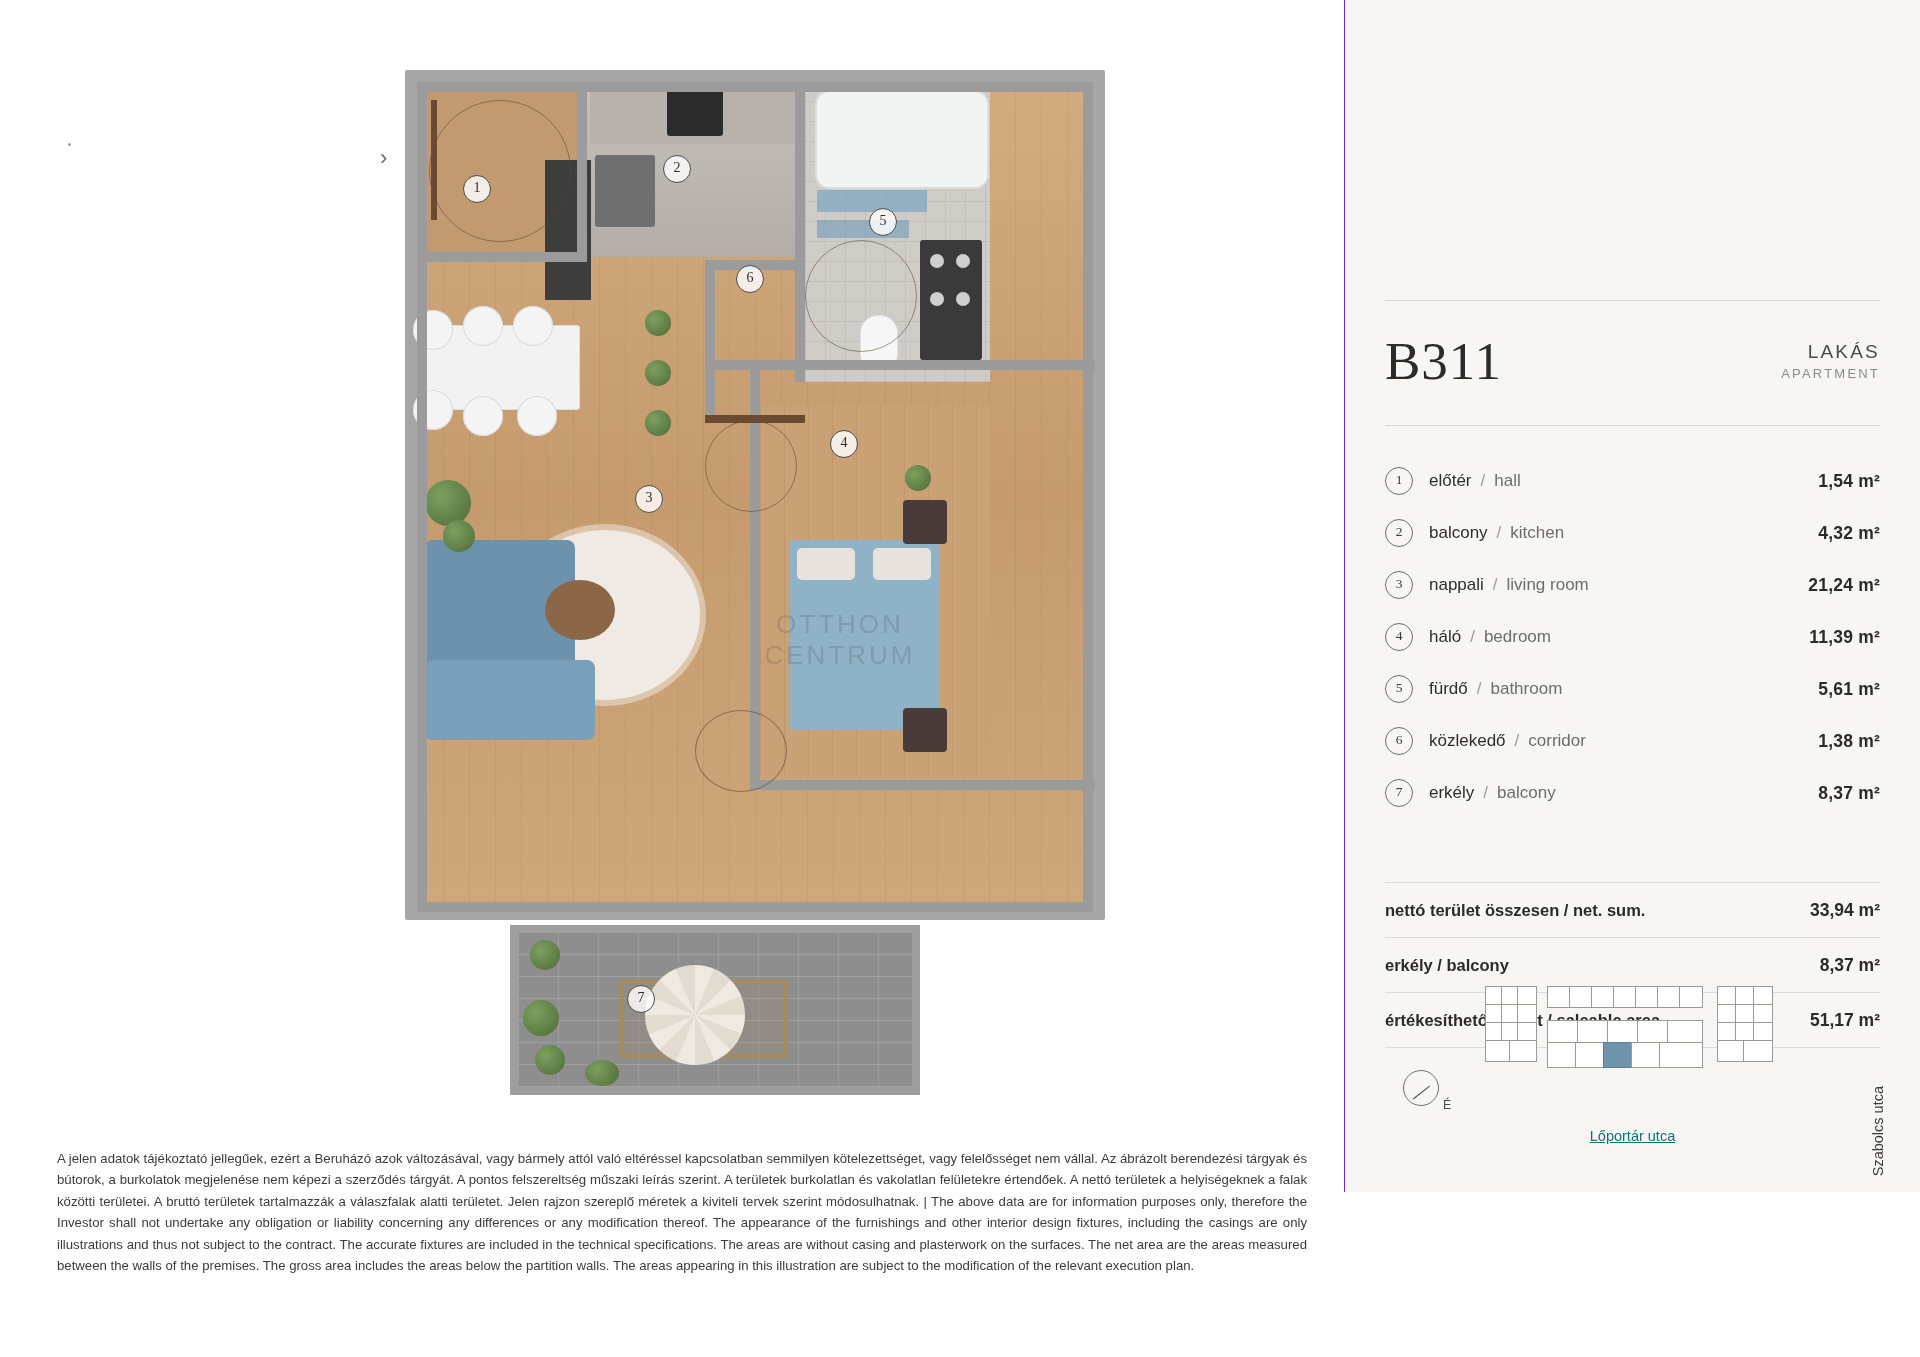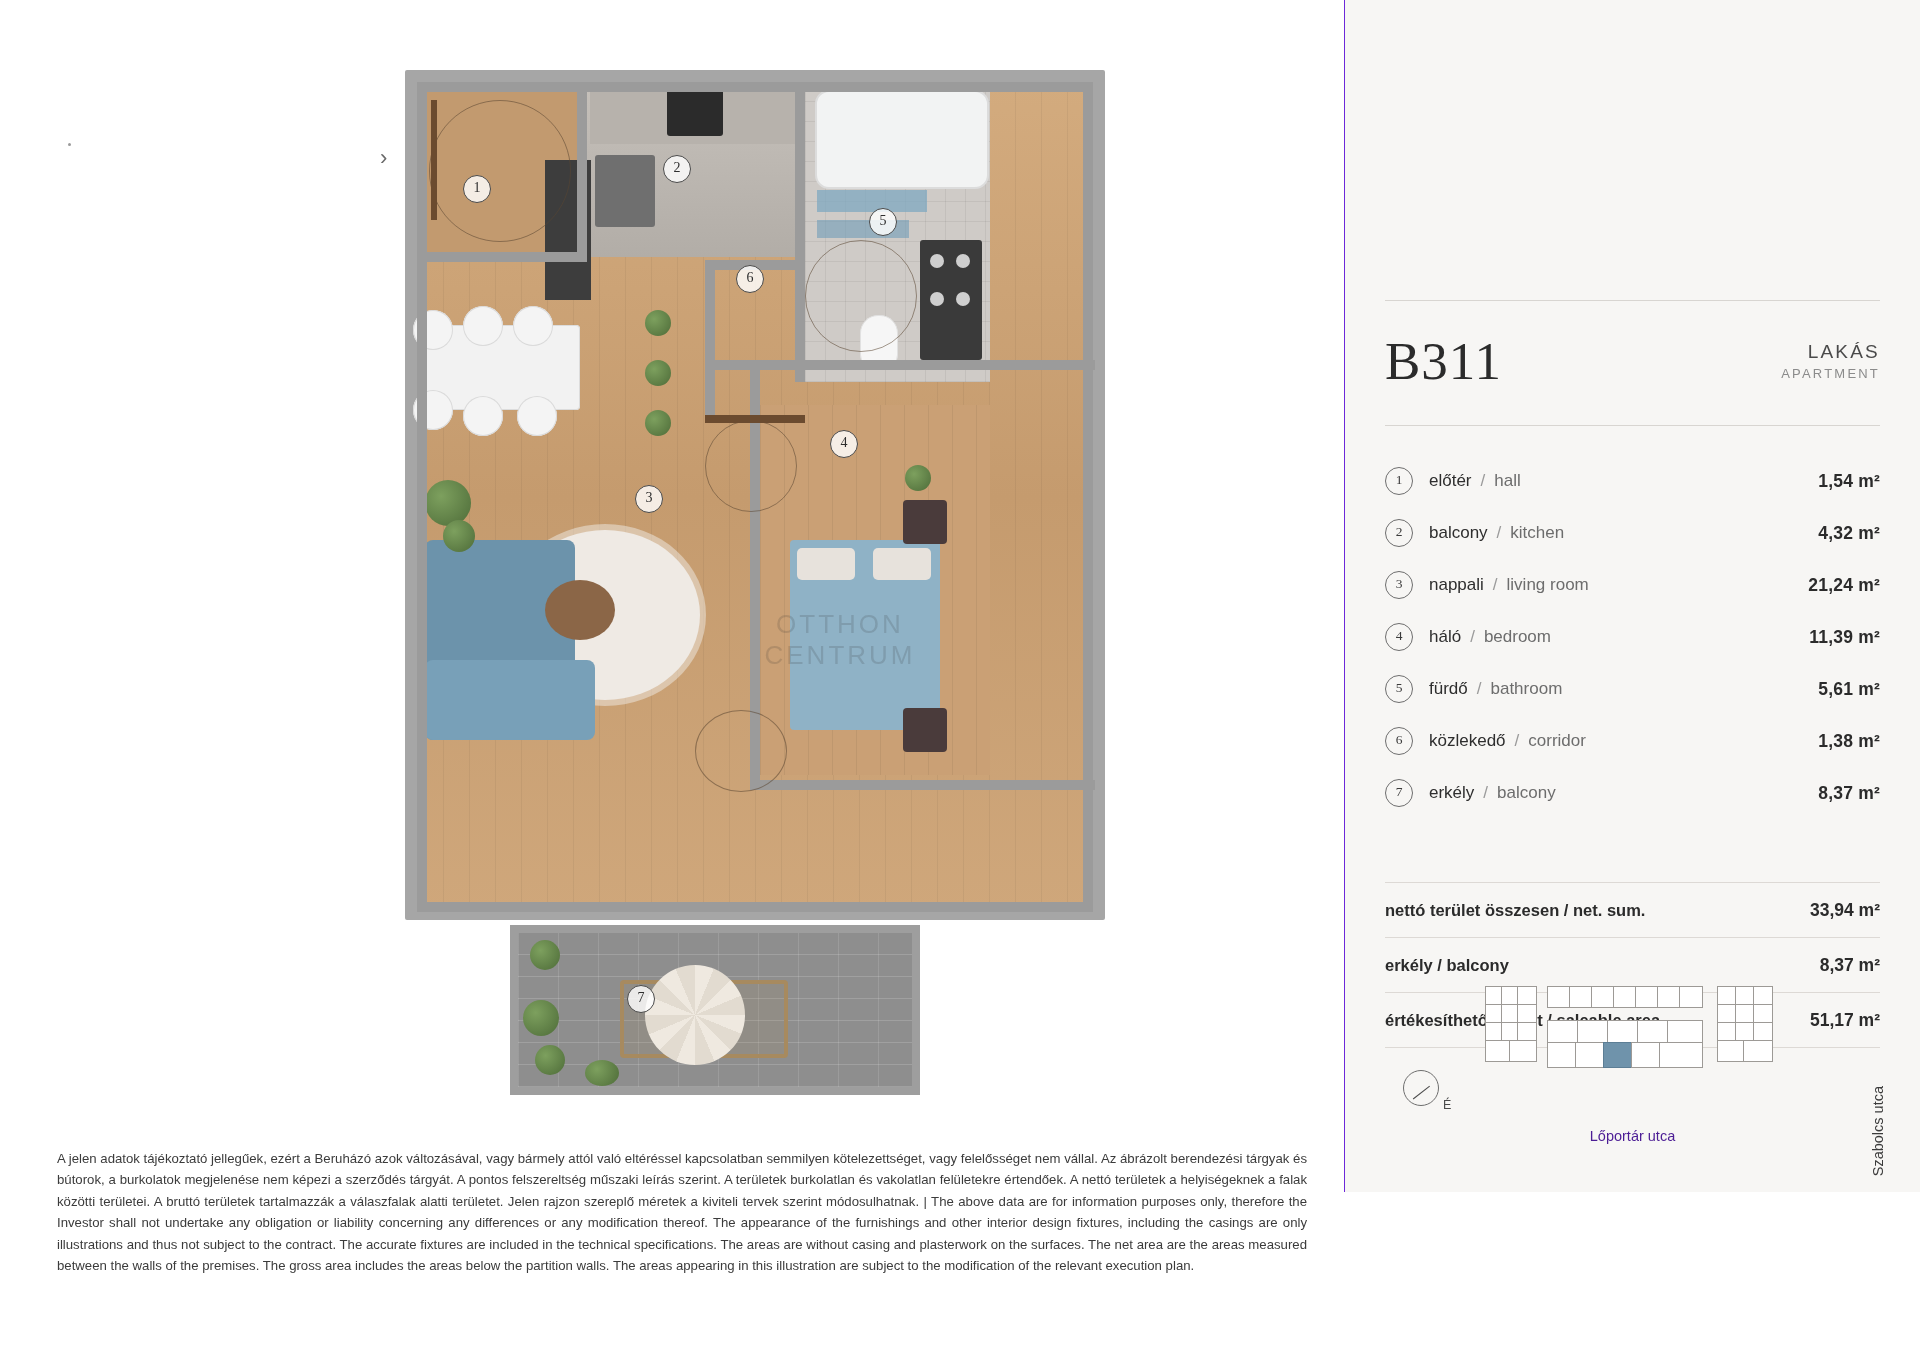--- a/index.html
+++ b/index.html
@@ -348,21 +348,21 @@
     position: absolute; left: 100px; bottom: 40px; width: 310px; height: 118px;
   }
   .kp-cell {
     position: absolute; border: 1px solid #9d9a96; background: #ffffff;
   }
   .kp-hi {
     background: #6f93ab; border-color: #5c7e95;
   }
   .street-bottom {
     position: absolute; left: 0; right: 0; bottom: 0;
-    text-align: center; font-size: 14.5px; color: #4c1d95;
+    text-align: center; font-size: 14.5px; color: #0f766e; text-decoration: underline;
   }
   .street-right {
     position: absolute; right: -6px; bottom: 58px;
     font-size: 14.5px; color: #3b3b3b;
     transform: rotate(-90deg); transform-origin: 100% 100%;
     white-space: nowrap;
   }
 </style>
 </head>
 <body>

